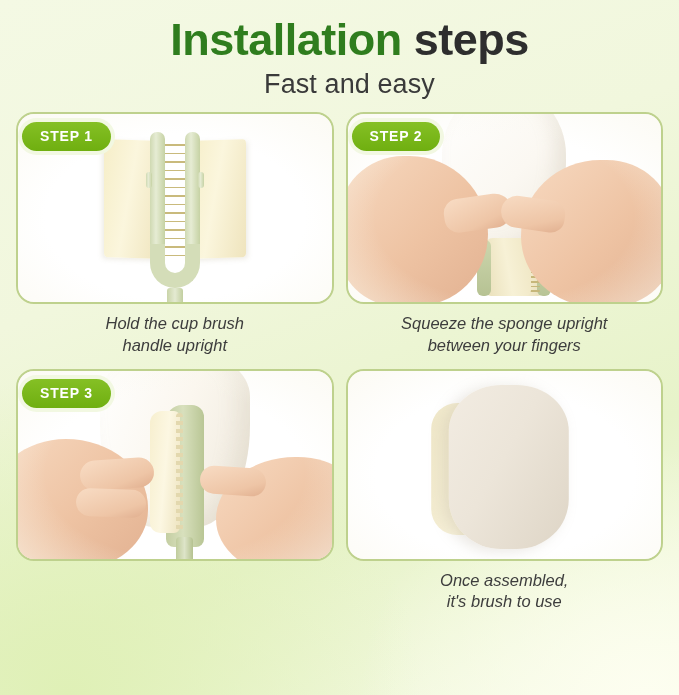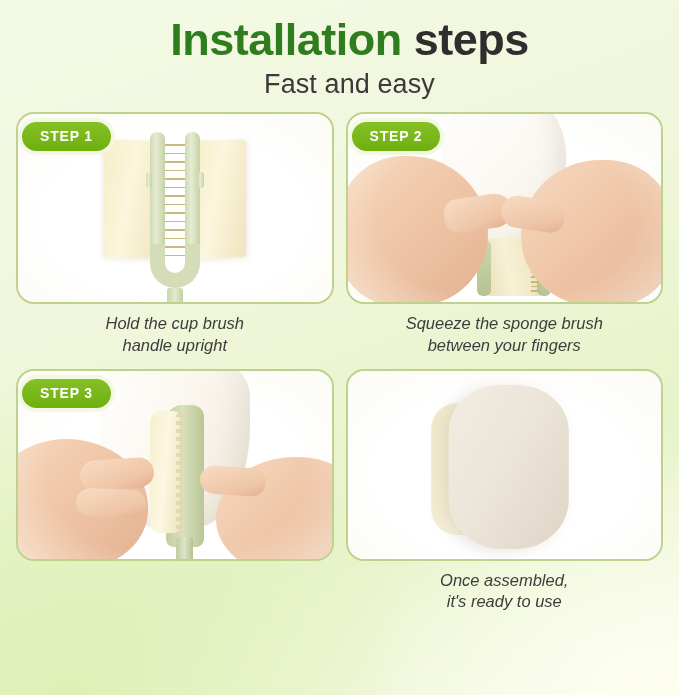--- a/index.html
+++ b/index.html
@@ -488,21 +488,21 @@
               <i></i>
           </div>
           <div class="s2-brush-r"></div>
           <div class="hand s2-hand-l"></div>
           <div class="hand s2-hand-r"></div>
           <div class="finger s2-thumb-l"></div>
           <div class="finger s2-thumb-r"></div>
         </div>
         <div class="badge">STEP 2</div>
       </div>
-      <div class="caption">Squeeze the sponge brush
+      <div class="caption">Squeeze the sponge upright
 between your fingers</div>
     </div>
 
     <div class="step">
       <div class="card">
         <div class="scene">
           <div class="s3-cup"></div>
           <div class="s3-green-holder"></div>
           <div class="s3-sponge"></div>
           <div class="s3-stem"></div>
@@ -533,17 +533,17 @@
               <i></i>
               <i></i>
               <i></i>
               <i></i>
               <i></i>
           </div>
           <div class="s4-body"></div>
         </div>
       </div>
       <div class="caption">Once assembled,
-it's ready to use</div>
+it's brush to use</div>
     </div>
 
   </div>
 </div>
 
 </body></html>

